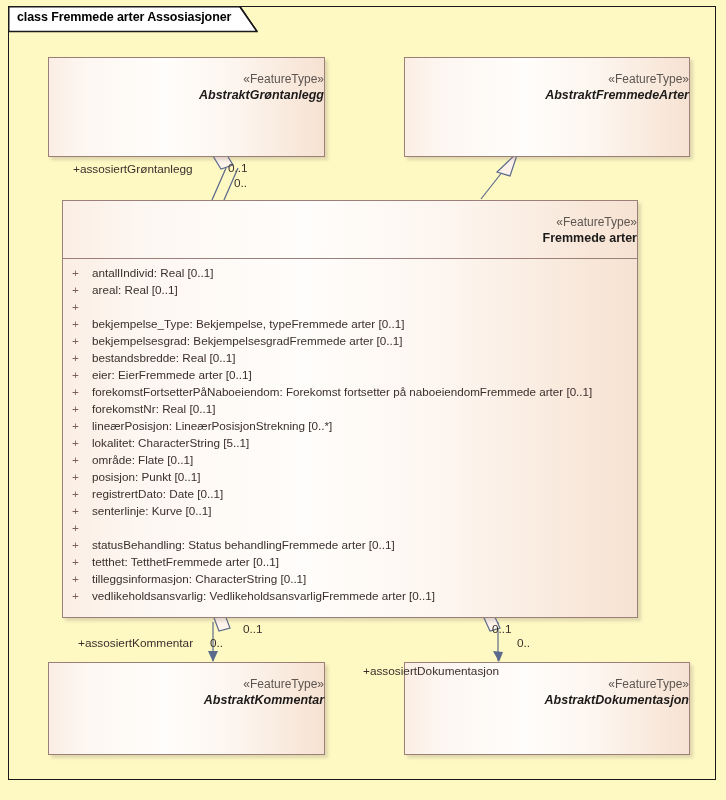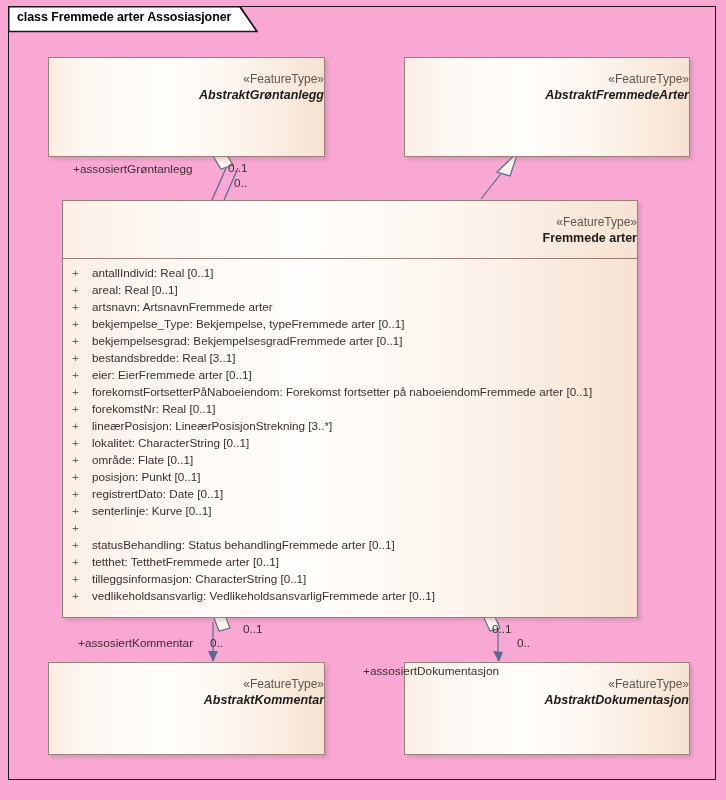--- a/index.html
+++ b/index.html
@@ -12,21 +12,21 @@
     height: 800px;
     font-family: "Liberation Sans", sans-serif;
     -webkit-font-smoothing: antialiased;
   }
 
   #canvas {
     position: relative;
     width: 726px;
     height: 800px;
     overflow: hidden;
-    background: #f9a8d4;
+    background: #fef9c3;
   }
 
   
   .frame {
     position: absolute;
     left: 8px;
     top: 6px;
     width: 708px;
     height: 774px;
     border: 1.5px solid #1a1a1a;
@@ -204,29 +204,29 @@
 
   <div class="cls" style="left:62px; top:200px; width:576px; height:418px;">
     <div class="cls-header">
       <span class="stereo">«FeatureType»</span>
       <span class="cls-name">Fremmede arter</span>
     </div>
     <div class="divider"></div>
     <div class="attr-list" id="attr-list">
         <div class="attr"><span class="vis">+</span><span class="atxt">antallIndivid: Real [0..1]</span></div>
         <div class="attr"><span class="vis">+</span><span class="atxt">areal: Real [0..1]</span></div>
-        <div class="attr"><span class="vis">+</span><span class="atxt">artsnavn: ArtsnavnFremmede arter</span></div>
+        <div class="attr"><span class="vis">+</span></div>
         <div class="attr"><span class="vis">+</span><span class="atxt">bekjempelse_Type: Bekjempelse, typeFremmede arter [0..1]</span></div>
         <div class="attr"><span class="vis">+</span><span class="atxt">bekjempelsesgrad: BekjempelsesgradFremmede arter [0..1]</span></div>
-        <div class="attr"><span class="vis">+</span><span class="atxt">bestandsbredde: Real [3..1]</span></div>
+        <div class="attr"><span class="vis">+</span><span class="atxt">bestandsbredde: Real [0..1]</span></div>
         <div class="attr"><span class="vis">+</span><span class="atxt">eier: EierFremmede arter [0..1]</span></div>
         <div class="attr squeeze"><span class="vis">+</span><span class="atxt">forekomstFortsetterPåNaboeiendom: Forekomst fortsetter på naboeiendomFremmede arter [0..1]</span></div>
         <div class="attr"><span class="vis">+</span><span class="atxt">forekomstNr: Real [0..1]</span></div>
-        <div class="attr"><span class="vis">+</span><span class="atxt">lineærPosisjon: LineærPosisjonStrekning [3..*]</span></div>
-        <div class="attr"><span class="vis">+</span><span class="atxt">lokalitet: CharacterString [0..1]</span></div>
+        <div class="attr"><span class="vis">+</span><span class="atxt">lineærPosisjon: LineærPosisjonStrekning [0..*]</span></div>
+        <div class="attr"><span class="vis">+</span><span class="atxt">lokalitet: CharacterString [5..1]</span></div>
         <div class="attr"><span class="vis">+</span><span class="atxt">område: Flate [0..1]</span></div>
         <div class="attr"><span class="vis">+</span><span class="atxt">posisjon: Punkt [0..1]</span></div>
         <div class="attr"><span class="vis">+</span><span class="atxt">registrertDato: Date [0..1]</span></div>
         <div class="attr"><span class="vis">+</span><span class="atxt">senterlinje: Kurve [0..1]</span></div>
         <div class="attr"><span class="vis">+</span></div>
         <div class="attr"><span class="vis">+</span><span class="atxt">statusBehandling: Status behandlingFremmede arter [0..1]</span></div>
         <div class="attr"><span class="vis">+</span><span class="atxt">tetthet: TetthetFremmede arter [0..1]</span></div>
         <div class="attr"><span class="vis">+</span><span class="atxt">tilleggsinformasjon: CharacterString [0..1]</span></div>
         <div class="attr"><span class="vis">+</span><span class="atxt">vedlikeholdsansvarlig: VedlikeholdsansvarligFremmede arter [0..1]</span></div>
       </div>

